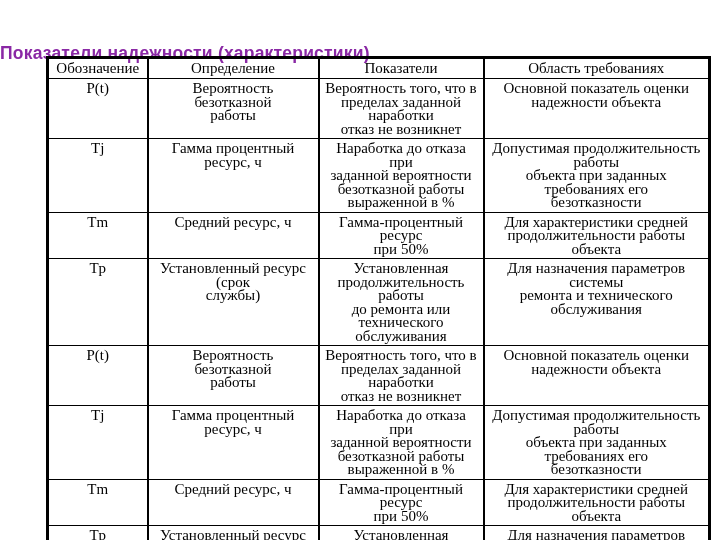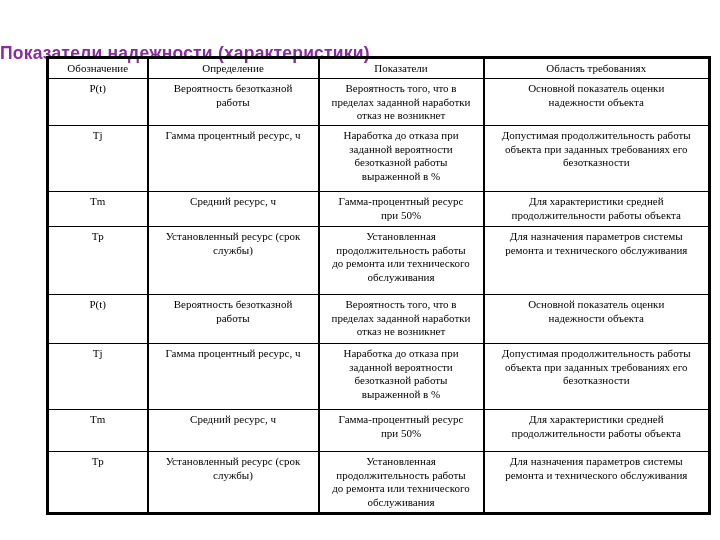--- a/index.html
+++ b/index.html
@@ -36,21 +36,21 @@
   col.c-indicator   { width: 171px; }
   col.c-definition  { width: 165px; }
   col.c-application { width: 226px; }
 
   th, td {
     border: 1px solid #000000;
     border-left-width: 2px;
     border-right-width: 2px;
     text-align: center;
     vertical-align: top;
-    font-size: 11px;
+    font-size: 15px;
     line-height: 13.5px;
     font-weight: normal;
     padding: 3px 4px 2px 4px;
     white-space: pre-line;
     overflow: hidden;
   }
   thead th { height: 14px; padding: 3px 2px 2px 2px; }
 
   tbody tr:nth-child(1) { height: 47px; }
   tbody tr:nth-child(2) { height: 66px; }

